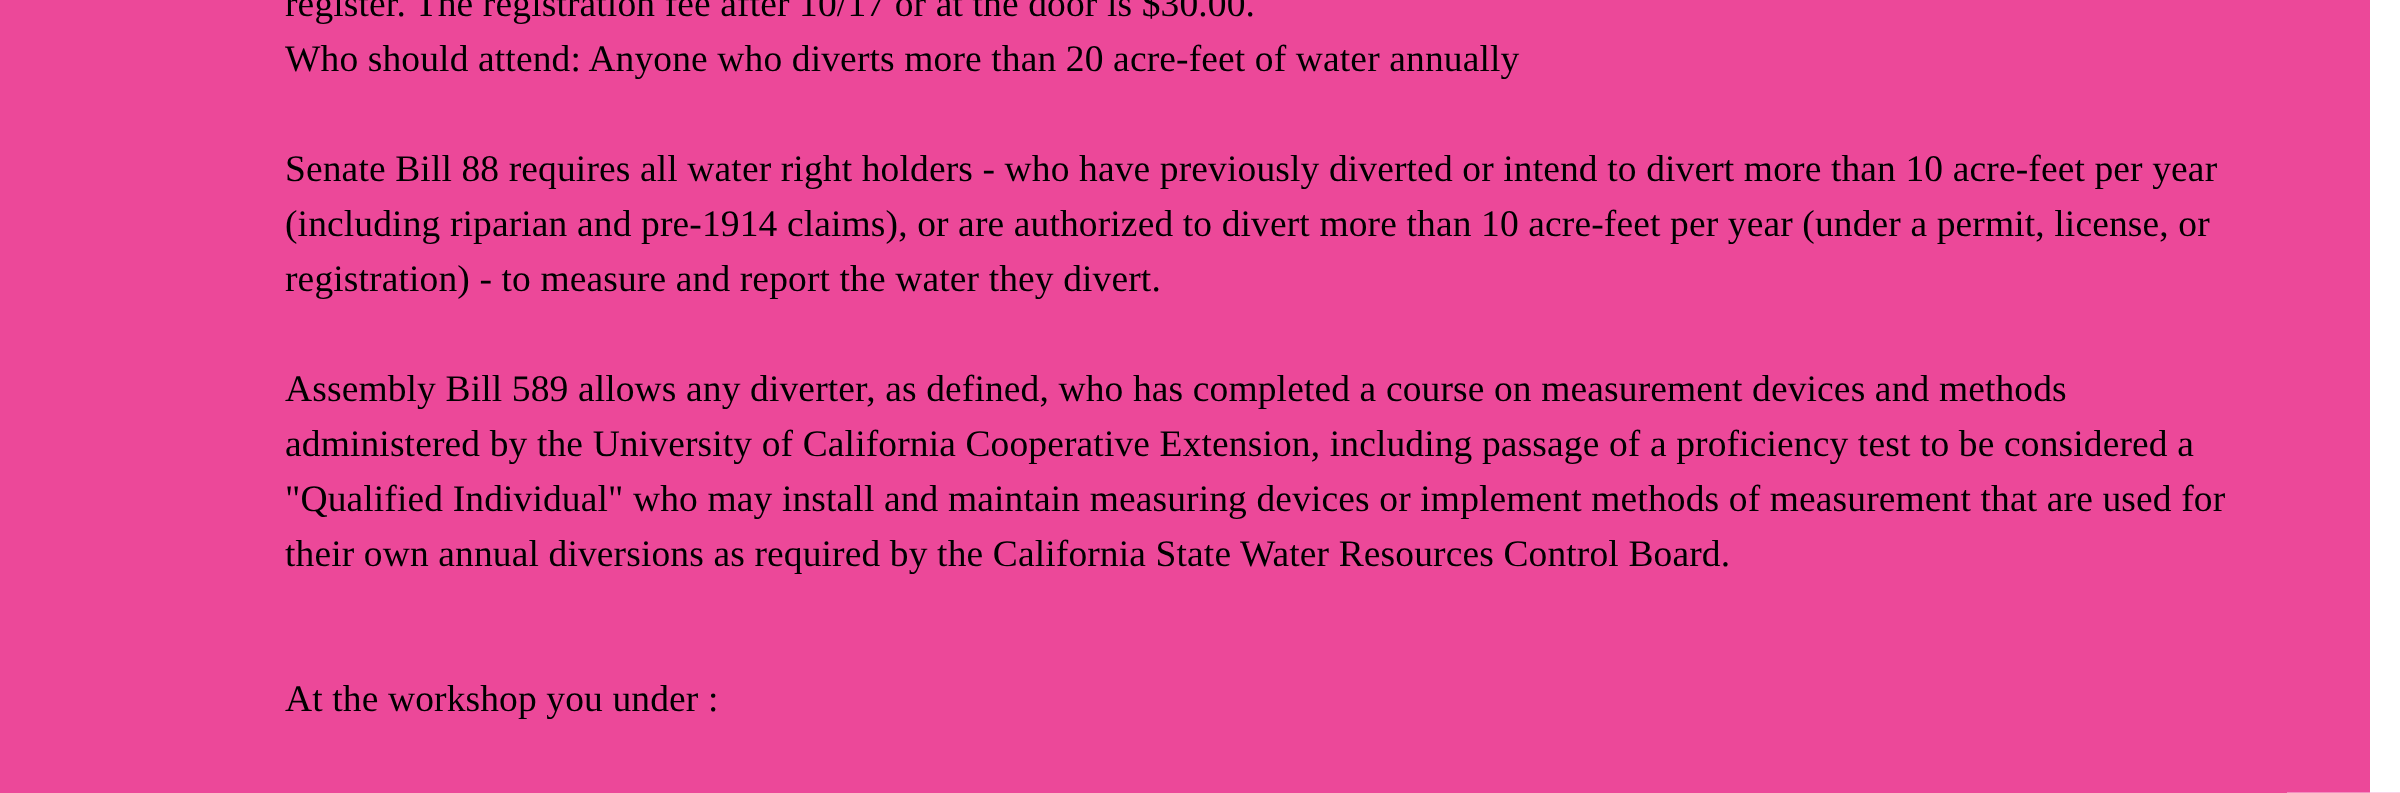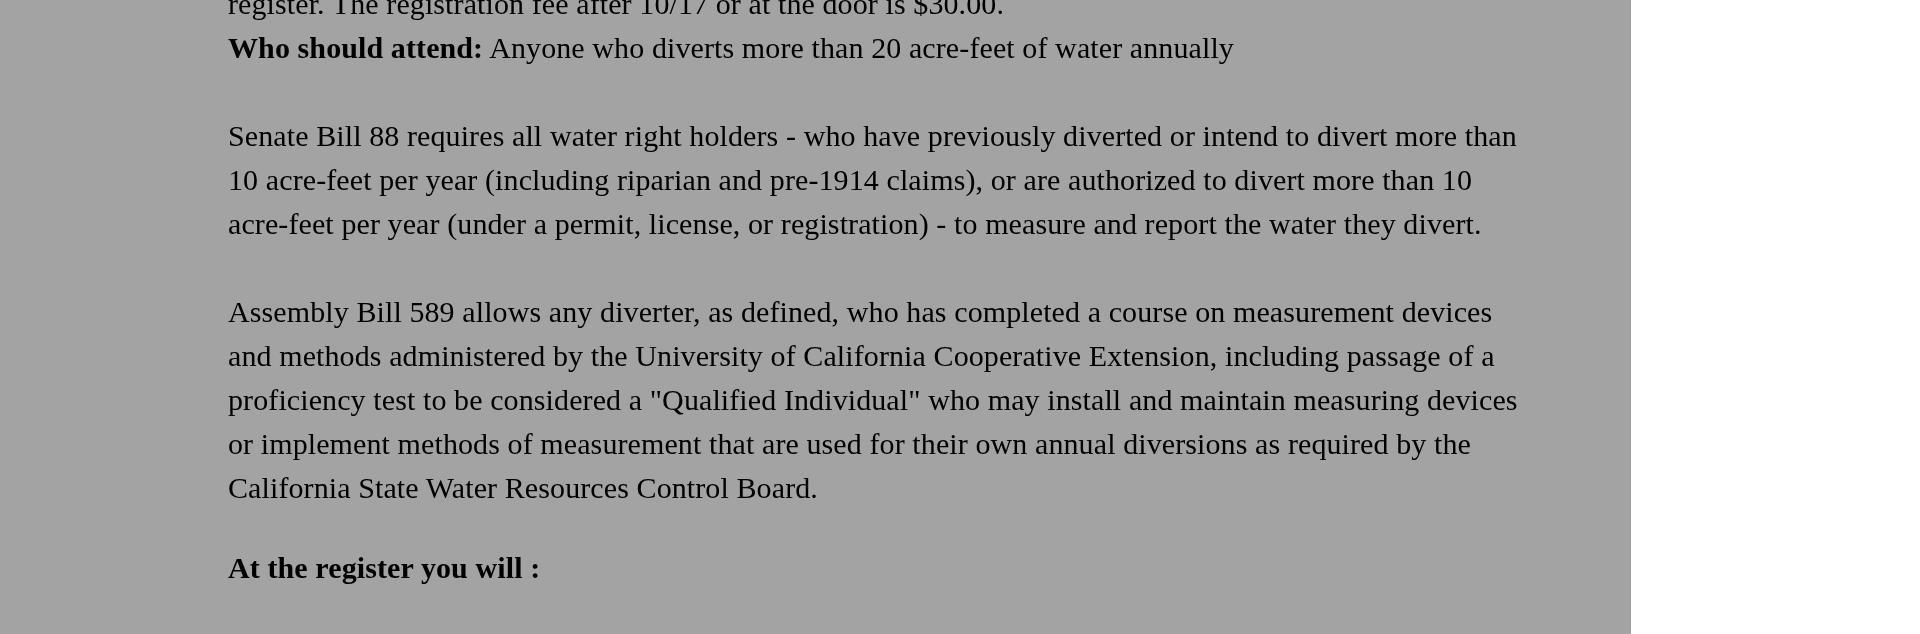--- a/index.html
+++ b/index.html
@@ -9,23 +9,23 @@
   }
   body {
     width: 1920px;
     height: 634px;
     overflow: hidden;
     font-family: "Liberation Serif", serif;
     color: #000000;
   }
   .page {
     position: relative;
-    width: 1631px;
+    width: 1896px;
     height: 634px;
-    background: #a3a3a3;
+    background: #ec4899;
     box-sizing: border-box;
     padding: 0 96px 0 228px;
   }
   .doc-body {
     position: relative;
     top: -18px;
     font-size: 30px;
     line-height: 44px;
     letter-spacing: 0.1px;
   }
@@ -36,21 +36,22 @@
   .para + .para {
     margin-top: 0;
   }
   .spacer {
     height: 44px;
   }
   .spacer-small {
     height: 36px;
   }
   .bold {
-    font-weight: bold;
+    font-weight: normal;
+    margin-top: 36px;
   }
   .clipped-top {
     
     overflow: hidden;
   }
   .clipped-bottom {
     overflow: hidden;
   }
   .justify {
     text-align: left;
@@ -71,16 +72,16 @@
     <div class="spacer"></div>
 
     <p class="para justify">Senate Bill 88 requires all water right holders - who have previously diverted or intend to divert more than 10 acre-feet per year (including riparian and pre-1914 claims), or are authorized to divert more than 10 acre-feet per year (under a permit, license, or registration) - to measure and report the water they divert.</p>
 
     <div class="spacer"></div>
 
     <p class="para justify">Assembly Bill 589 allows any diverter, as defined, who has completed a course on measurement devices and methods administered by the University of California Cooperative Extension, including passage of a proficiency test to be considered a "Qualified Individual" who may install and maintain measuring devices or implement methods of measurement that are used for their own annual diversions as required by the California State Water Resources Control Board.</p>
 
     <div class="spacer-small"></div>
 
-    <p class="para bold clipped-bottom">At the register you will :</p>
+    <p class="para bold clipped-bottom">At the workshop you under :</p>
 
   </div>
 </div>
 
 </body></html>

